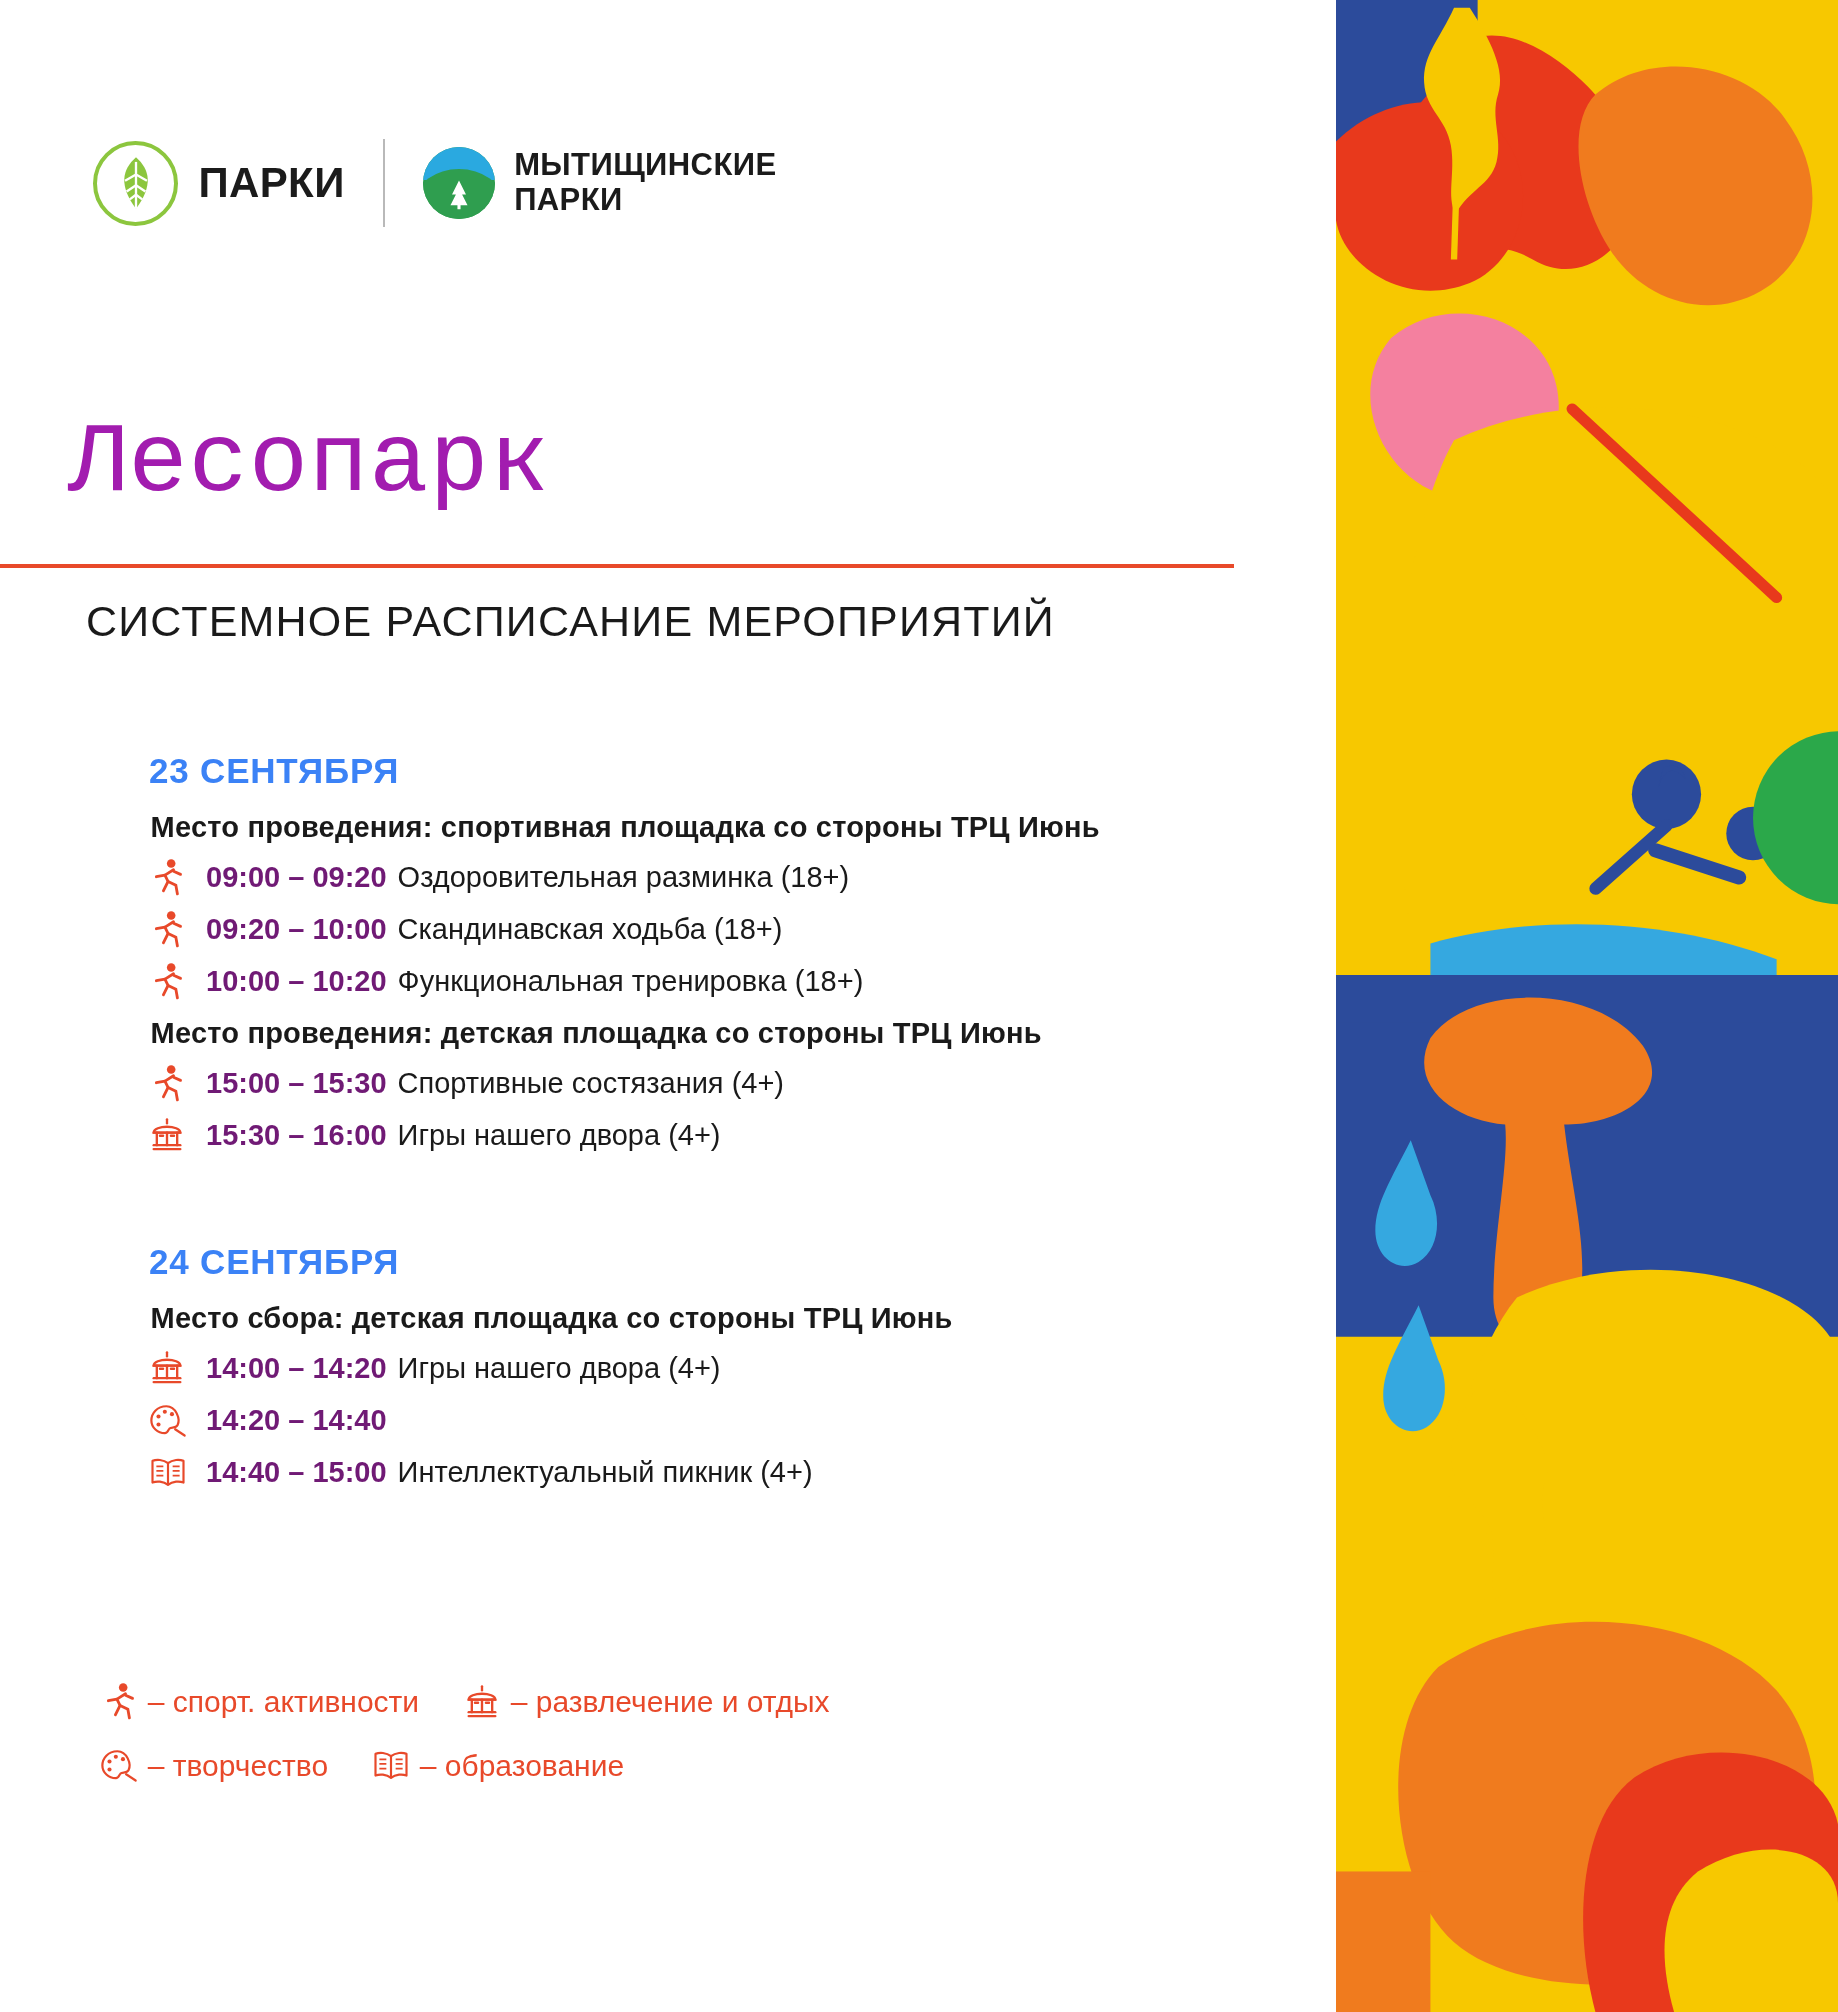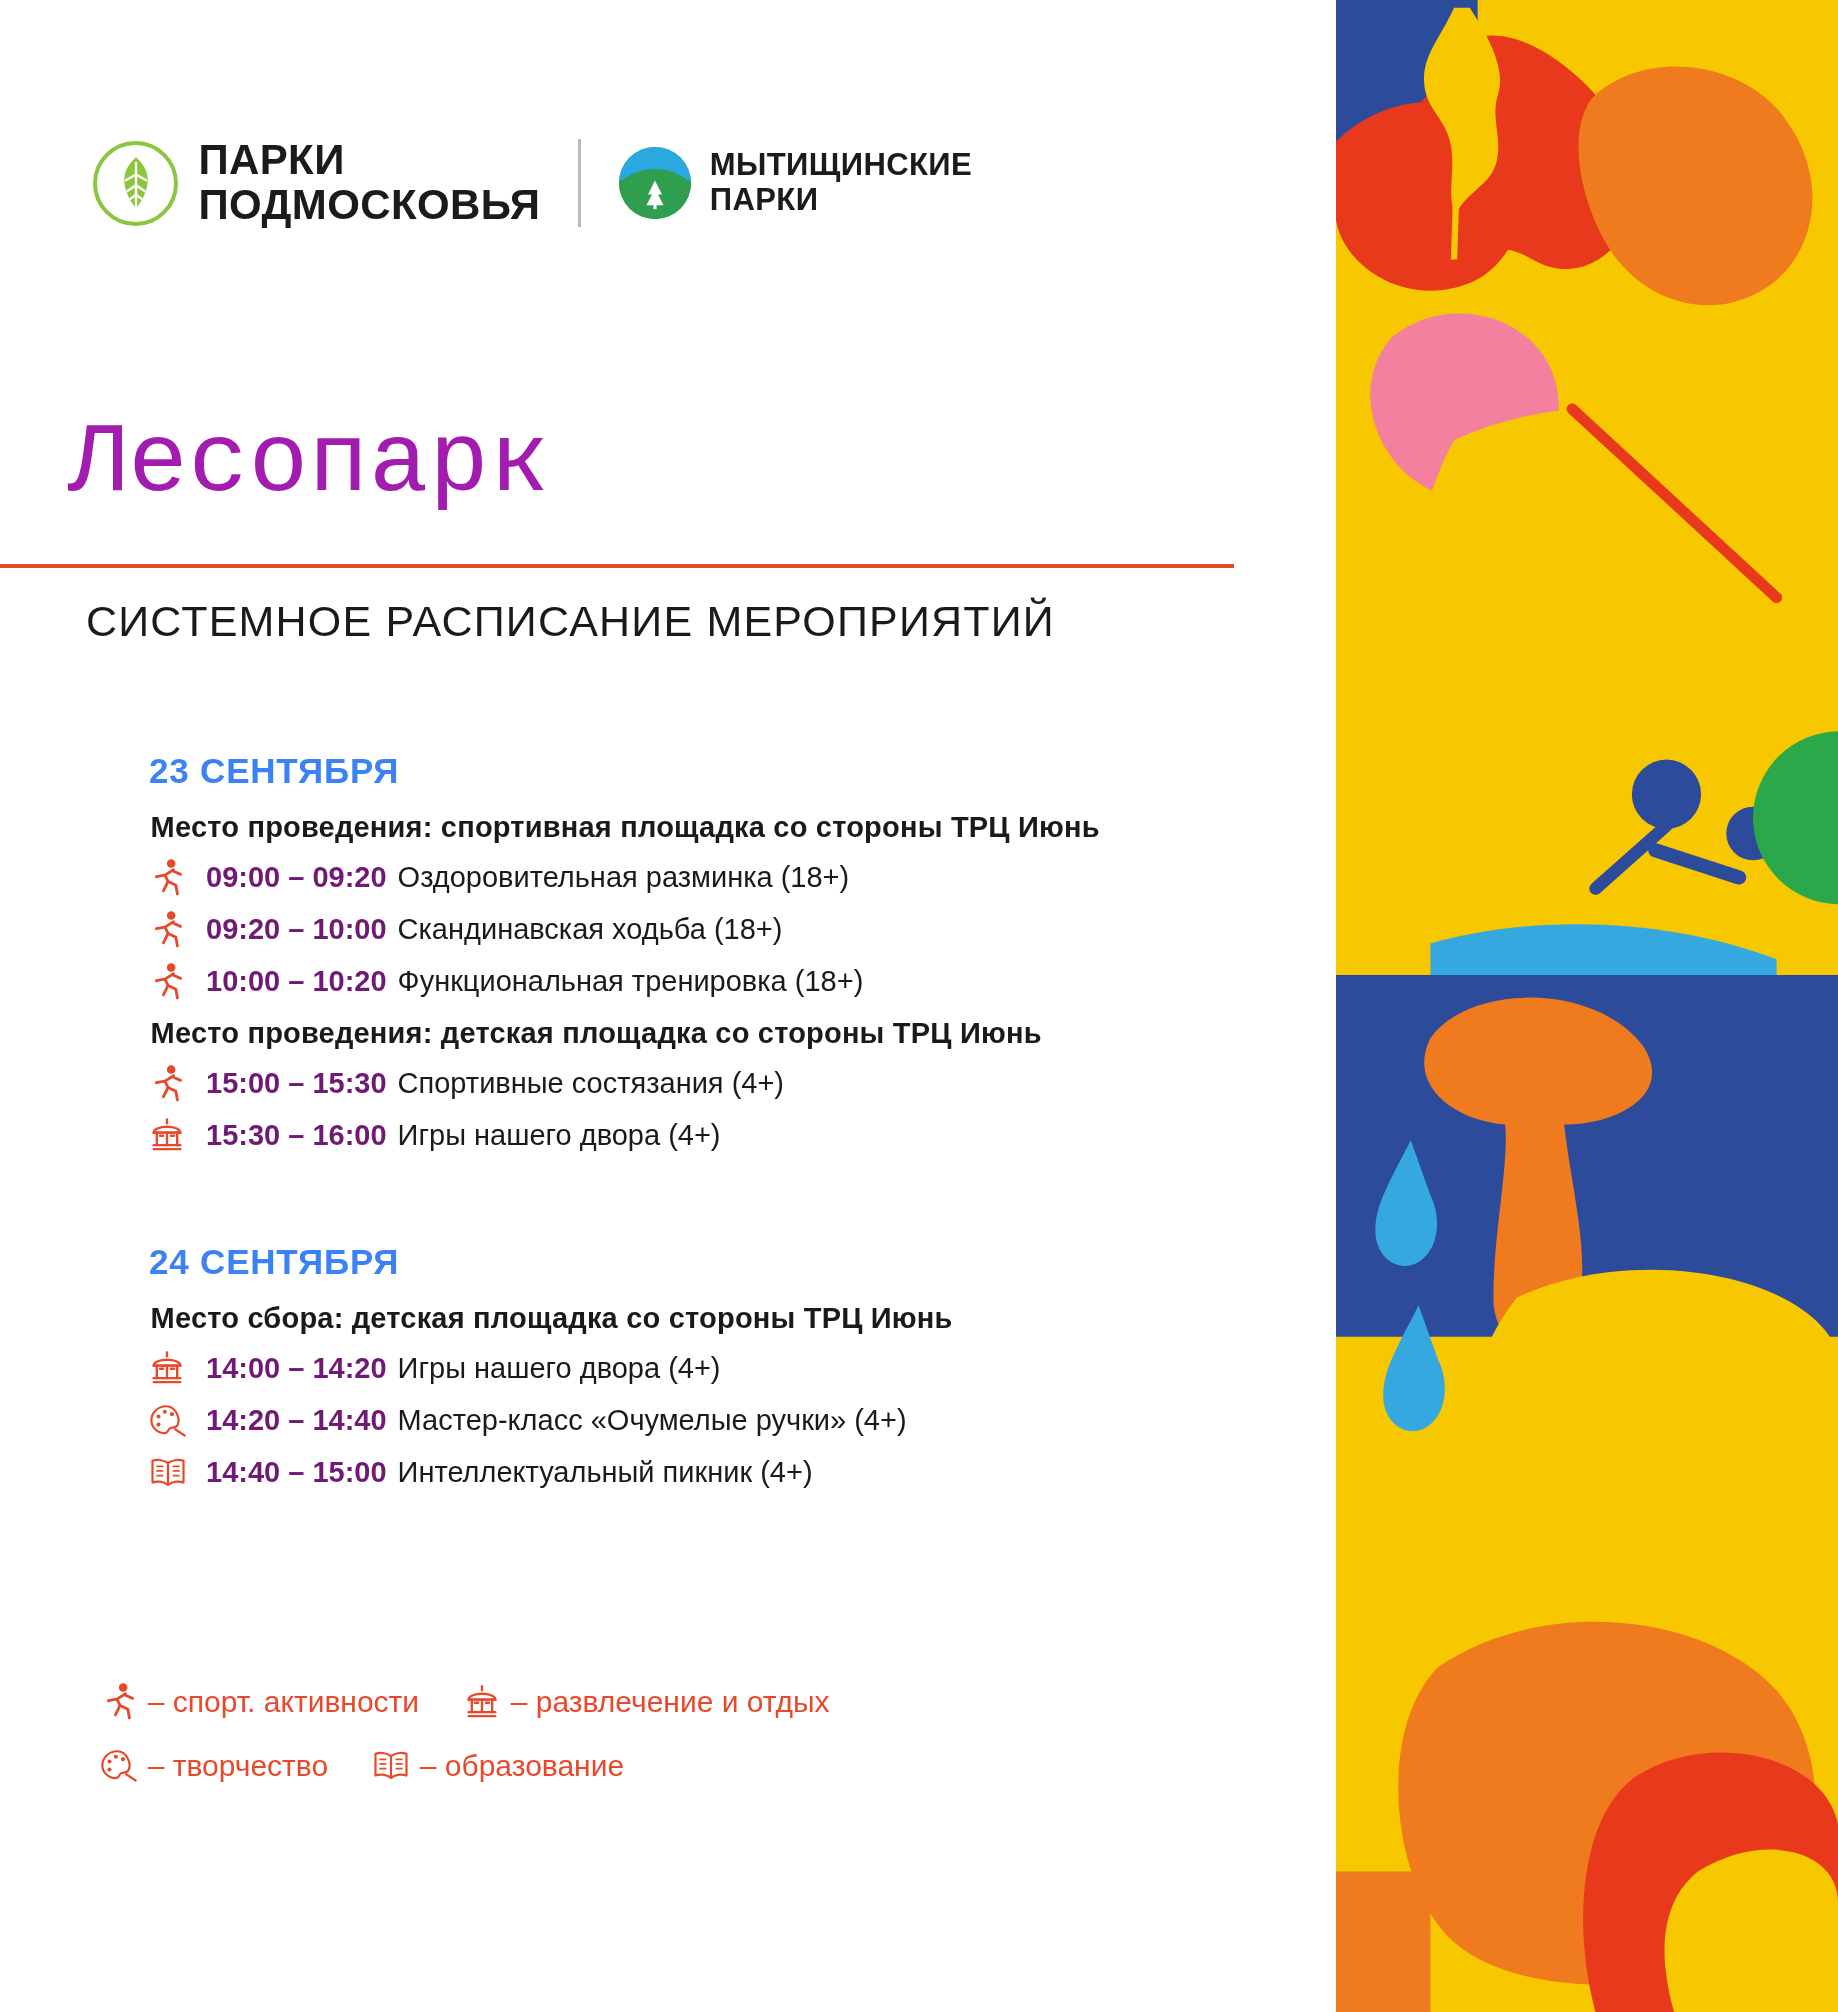--- a/index.html
+++ b/index.html
@@ -243,21 +243,20 @@
       <div class="logo-block">
         <div class="logo-mark-parki">
           <svg width="50" height="58" viewBox="0 0 64 74">
             <path d="M32 4 C14 20 10 40 32 70 C54 40 50 20 32 4 Z" fill="#8cc63e"></path>
             <path d="M32 10 L32 70" stroke="#ffffff" stroke-width="3"></path>
             <path d="M32 26 L18 34 M32 26 L46 34 M32 40 L20 48 M32 40 L44 48 M32 52 L24 58 M32 52 L40 58" stroke="#ffffff" stroke-width="3" fill="none"></path>
           </svg>
         </div>
         <div class="logo-text-parki">
           <div>ПАРКИ</div>
-          <div>ПОДМОСКОВЬЯ</div>
         </div>
       </div>
 
       <div class="logo-divider"></div>
 
       <div class="logo-block">
         <div class="logo-mark-myt">
           <div class="sky"></div>
           <div class="hill"></div>
           <div class="tree">
@@ -392,21 +391,20 @@
               <svg width="38" height="35" viewBox="0 0 48 44" fill="none" stroke="currentColor" stroke-width="2.8">
                 <path d="M22 4 C10 4 3 13 3 22 C3 31 11 38 20 38 C24 38 24 34 26 32 C28 30 34 32 36 28 C40 20 34 4 22 4 Z"></path>
                 <circle cx="12" cy="17" r="2.6" fill="currentColor" stroke="none"></circle>
                 <circle cx="20" cy="11" r="2.6" fill="currentColor" stroke="none"></circle>
                 <circle cx="29" cy="14" r="2.6" fill="currentColor" stroke="none"></circle>
                 <circle cx="12" cy="27" r="2.6" fill="currentColor" stroke="none"></circle>
                 <path d="M33 33 L45 41" stroke-linecap="round"></path>
               </svg>
             </span>
             <span class="ev-time">14:20 – 14:40</span>
-            <span class="ev-name">Мастер-класс «Очумелые ручки» (4+)</span>
           </div>
 
           <div class="event-row">
             <span class="ev-icon">
               <svg width="38" height="31" viewBox="0 0 48 40" fill="none" stroke="currentColor" stroke-width="2.8" stroke-linejoin="round">
                 <path d="M24 8 C18 3 9 3 4 5 L4 33 C9 31 18 31 24 36 C30 31 39 31 44 33 L44 5 C39 3 30 3 24 8 Z"></path>
                 <path d="M24 8 L24 36"></path>
                 <path d="M9 12 L18 12 M9 18 L18 18 M9 24 L18 24 M30 12 L39 12 M30 18 L39 18 M30 24 L39 24" stroke-width="2.2"></path>
               </svg>
             </span>

